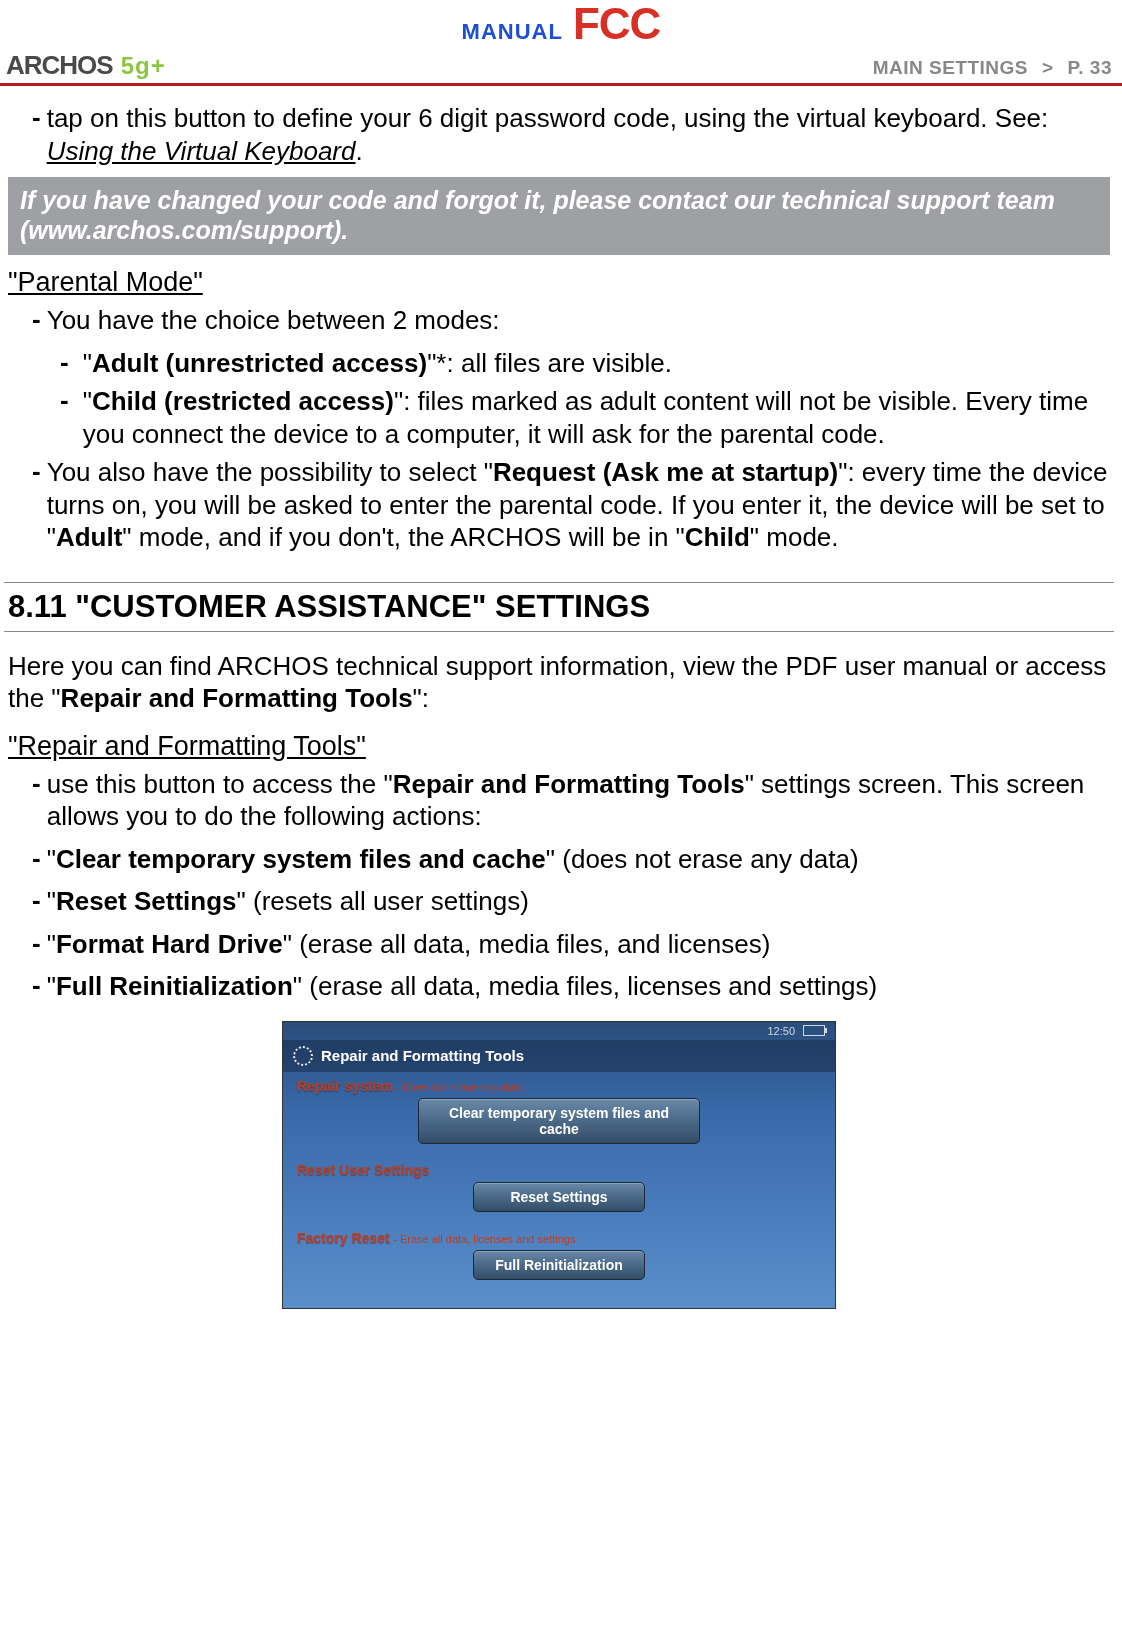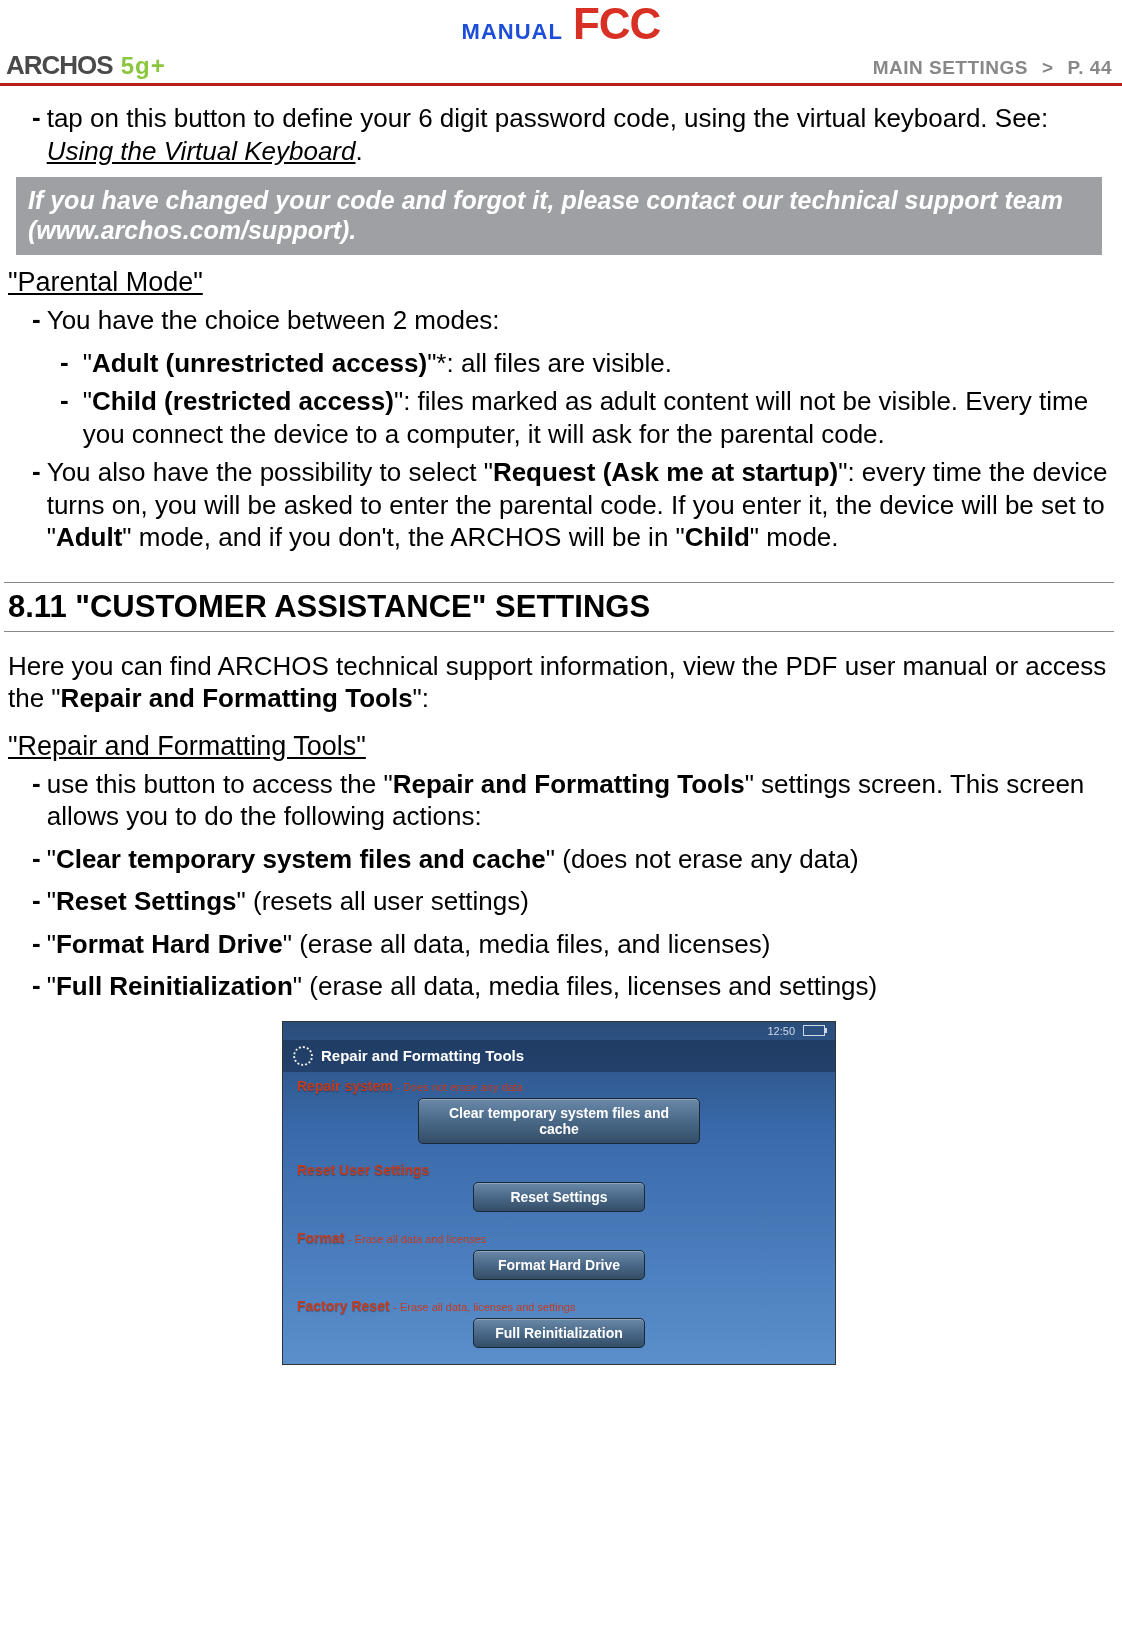--- a/index.html
+++ b/index.html
@@ -104,21 +104,21 @@
     }
     .callout {
       background: #9ea0a3;
       color: #fff;
       font-weight: 700;
       font-style: italic;
       font-family: Arial, sans-serif;
       font-size: 25px;
       padding: 8px 12px 10px 12px;
       line-height: 1.2;
-      margin: 4px 12px;
+      margin: 4px 4px;
     }
     .subhead {
       text-decoration: underline;
       margin: 12px 0 6px 4px;
       font-size: 27px;
     }
     .bold {
       font-family: Arial, sans-serif;
       font-weight: 700;
     }
@@ -139,21 +139,21 @@
     }
     .device-screenshot {
       width: 552px;
       margin: 18px auto 0 auto;
       border: 1px solid #333;
       background: linear-gradient(180deg, #2a4d7a 0%, #3868a8 30%, #5a8fcc 100%);
       font-family: Arial, sans-serif;
       font-size: 13px;
       color: #dde;
       position: relative;
-      padding-bottom: 4px;
+      padding-bottom: 16px;
     }
     .status-bar {
       display: flex;
       justify-content: flex-end;
       align-items: center;
       gap: 8px;
       padding: 3px 10px;
       font-size: 11px;
       color: #cfd8e6;
     }
@@ -227,21 +227,21 @@
     <span class="logo">ARCHOS</span>
     <span class="logo-plus">5g+</span>
   </div>
   <div class="header-center">
     <span class="manual">MANUAL</span>
     <span class="fcc">FCC</span>
   </div>
   <div class="header-right">
     <span>MAIN SETTINGS</span>
     <span>&gt;</span>
-    <span>P. 44</span>
+    <span>P. 33</span>
   </div>
 </div>
 
 <div class="content">
 
   <div class="dash-item">
     <span class="dash">-</span>
     <span class="text">
       <span>tap on this button to define your 6 digit password code, using the virtual keyboard. See: </span><span class="italic-link">Using the Virtual Keyboard</span><span>.</span>
     </span>
@@ -335,25 +335,20 @@
       <span class="section-label">Repair system</span>
       <span class="section-sublabel"> - <span>Does not erase any data</span></span>
       <div class="ui-button">Clear temporary system files and cache</div>
     </div>
 
     <div class="section-row">
       <span class="section-label">Reset User Settings</span>
       <div class="ui-button narrow">Reset Settings</div>
     </div>
 
-    <div class="section-row">
-      <span class="section-label">Format</span>
-      <span class="section-sublabel"> - <span>Erase all data and licenses</span></span>
-      <div class="ui-button narrow">Format Hard Drive</div>
-    </div>
 
     <div class="section-row">
       <span class="section-label">Factory Reset</span>
       <span class="section-sublabel"> - <span>Erase all data, licenses and settings</span></span>
       <div class="ui-button narrow">Full Reinitialization</div>
     </div>
   </div>
 
 </div>
 

